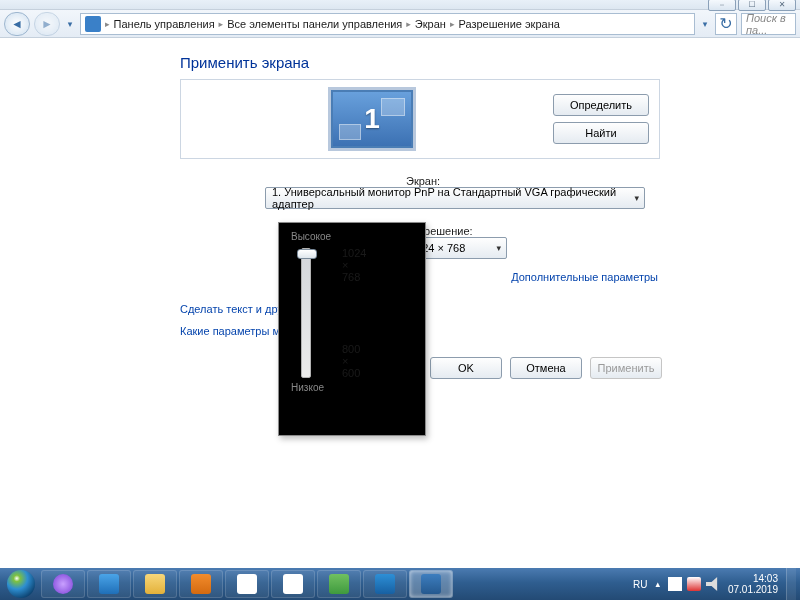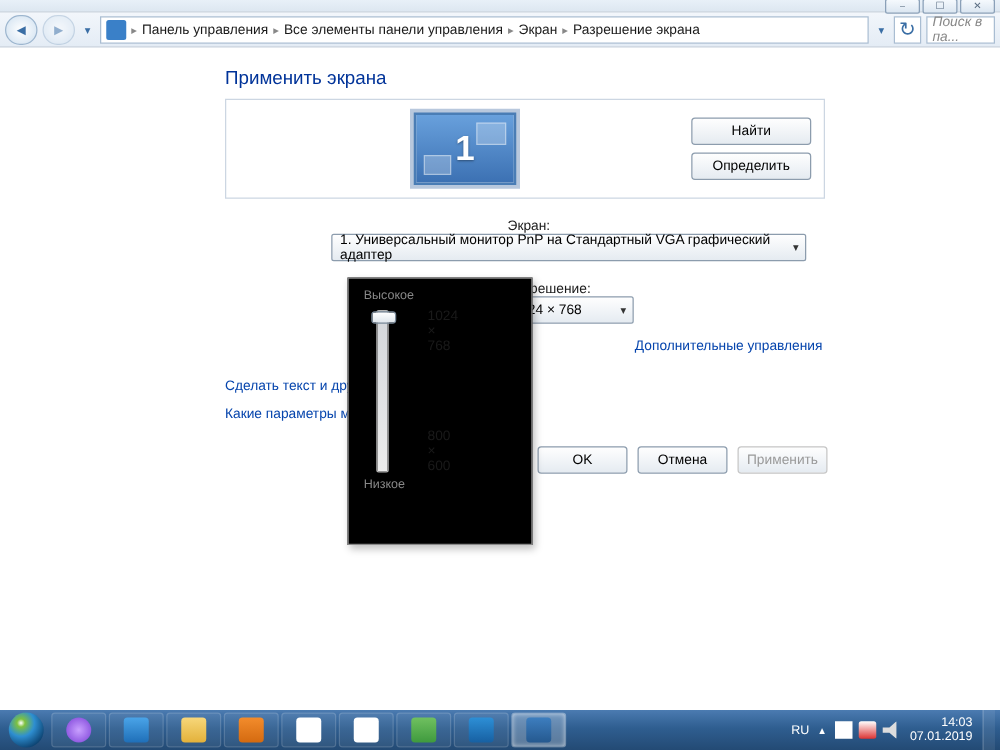--- a/index.html
+++ b/index.html
@@ -107,36 +107,36 @@
 
   <div class="preview-frame">
     <div class="preview">
       <div class="mon-outer">
         <div class="mon-deco l"></div>
         <div class="mon-deco r"></div>
         <div class="mon-num">1</div>
       </div>
     </div>
     <div class="side-btns">
+      <div class="w7btn">Определить</div>
       <div class="w7btn">Найти</div>
-      <div class="w7btn">Определить</div>
     </div>
   </div>
 
   <div class="row">
     <label>Экран:</label>
     <div class="combo wide">1. Универсальный монитор PnP на Стандартный VGA графический адаптер</div>
   </div>
 
   <div class="row">
     <label>Разрешение:</label>
     <div class="combo res">1024 × 768</div>
   </div>
 
-  <div class="adv"><span class="link">Дополнительные управления</span></div>
+  <div class="adv"><span class="link">Дополнительные параметры</span></div>
 
   <div class="link-row"><span class="link">Сделать текст и другие</span></div>
   <div class="link-row" style="margin-top:10px;"><span class="link">Какие параметры мон</span></div>
 
   <div class="btns-row">
     <div class="w7btn">OK</div>
     <div class="w7btn">Отмена</div>
     <div class="w7btn disabled">Применить</div>
   </div>
 </div>

